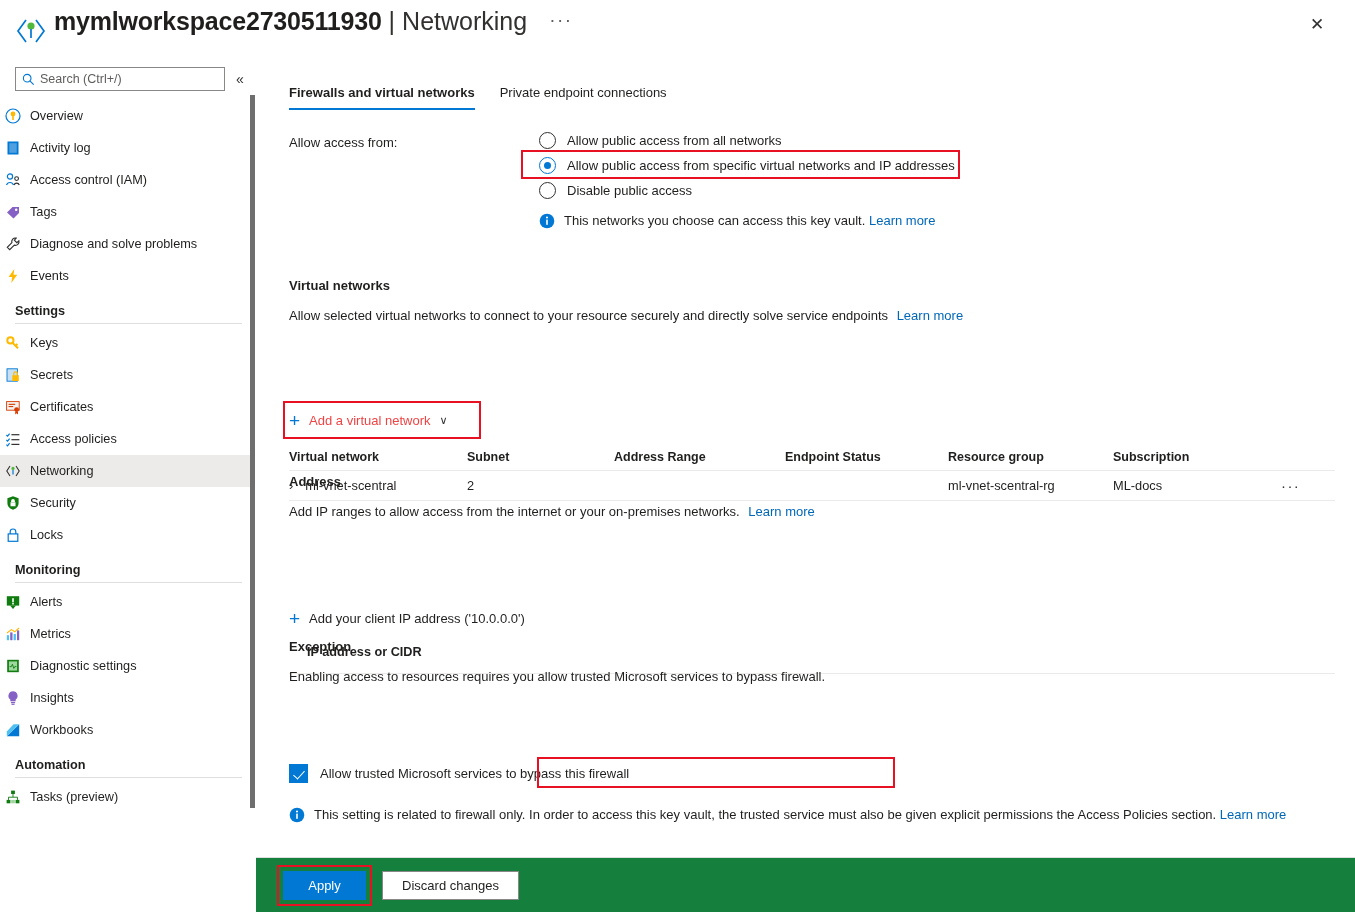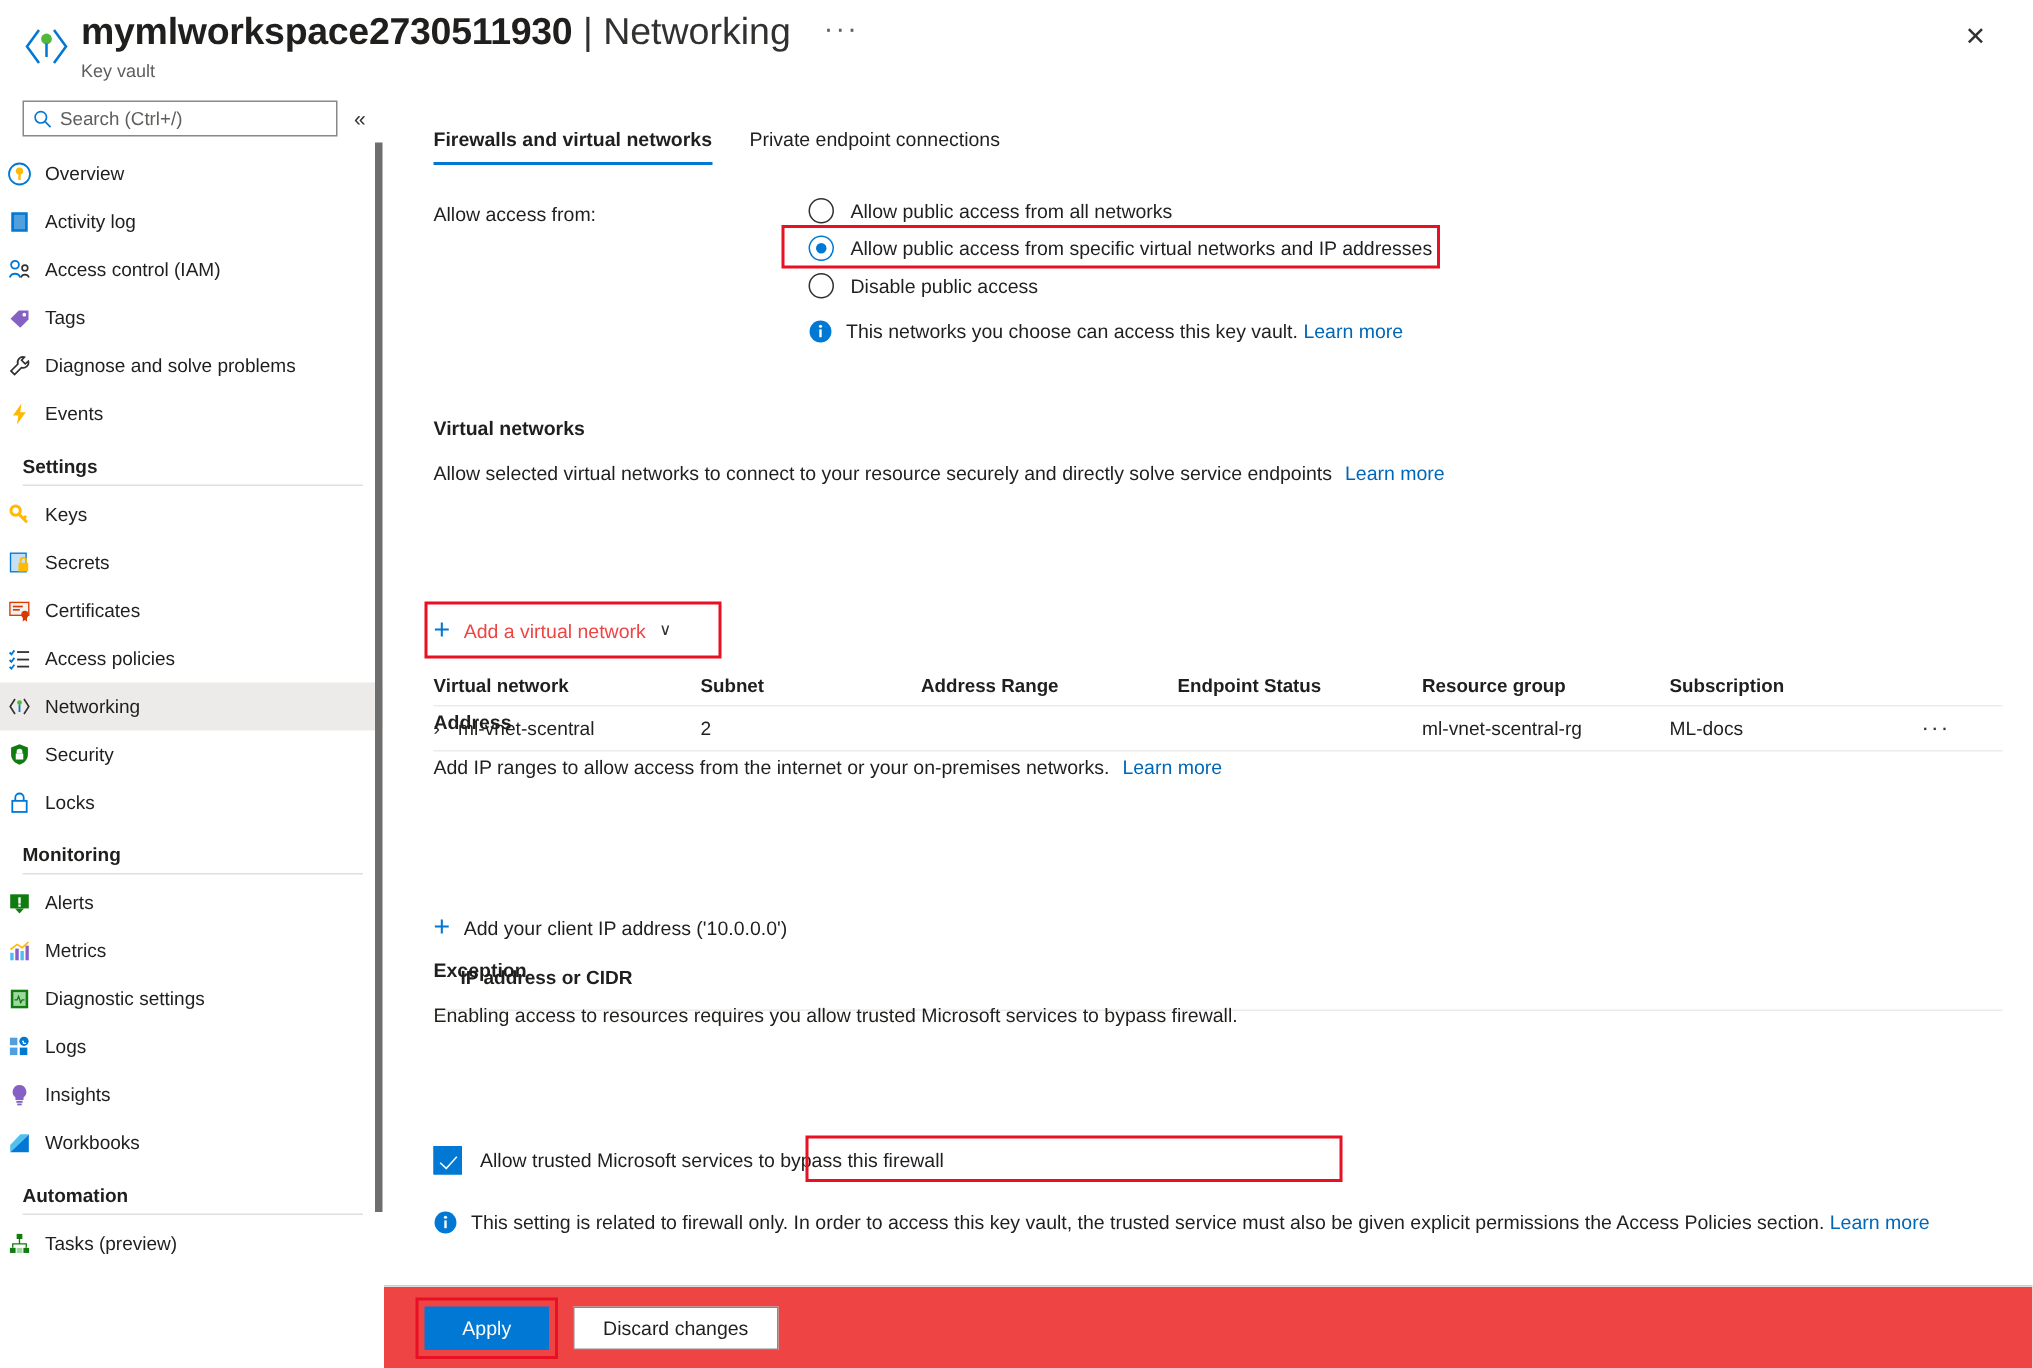--- a/index.html
+++ b/index.html
@@ -159,21 +159,21 @@
   .chk-lbl { font-size: 13px; color: #201f1e; line-height: 17px; }
   .hl-chk {
     position: absolute; left: 281px; top: 695px; width: 358px; height: 31px;
     border: 2.2px solid #e81123; pointer-events: none;
   }
 
   .noteline { position: absolute; left: 33px; top: 744px; display: flex; align-items: flex-start; }
 
   .footer {
     position: absolute; left: 256px; top: 857px; width: 1099px; height: 55px;
-    background: #ef4444; border-top: 1px solid #e1dfdd;
+    background: #15803d; border-top: 1px solid #e1dfdd;
   }
   .btn-apply {
     position: absolute; left: 27px; top: 13px; width: 83px; height: 29px;
     background: #0078d4; color: #fff; border: none; font-size: 13px;
     font-family: "Liberation Sans", sans-serif; cursor: pointer;
   }
   .hl-apply {
     position: absolute; left: 21px; top: 7px; width: 95px; height: 41px;
     border: 2.2px solid #e81123; pointer-events: none;
   }
@@ -196,21 +196,20 @@
       <path d="M17 15 L17 24" stroke="#0078d4" stroke-width="1.7"></path>
     </svg>
 
     <div class="title-wrap">
       <div class="title-line">
         <span class="title-main">mymlworkspace2730511930</span>
         <span class="title-sep">|</span>
         <span class="title-sub-page">Networking</span>
         <span class="title-ellipsis">···</span>
       </div>
-      <div class="subtitle">Key vault</div>
     </div>
 
     <div class="close-x">✕</div>
   </div>
 
   <div class="leftnav">
     <div class="search-row">
       <div class="search-box">
         <svg class="search-ico" viewBox="0 0 14 14">
           <circle cx="5.6" cy="5.6" r="4.1" fill="none" stroke="#0078d4" stroke-width="1.2"></circle>
@@ -379,32 +378,20 @@
         </div>
         <div class="navitem">
           <span class="nico">
             <svg width="16" height="16" viewBox="0 0 16 16">
               <rect x="2.2" y="1.8" width="11.6" height="12.4" fill="#107c10"></rect>
               <rect x="3.9" y="3.4" width="8.2" height="9.2" fill="#9fd89f"></rect>
               <path d="M4.6 8.6 L6.4 8.6 L7.4 6.2 L8.8 10.4 L9.8 8.6 L11.4 8.6" fill="none" stroke="#107c10" stroke-width="0.9"></path>
             </svg>
           </span>
           <span class="nlabel">Diagnostic settings</span>
-        </div>
-        <div class="navitem">
-          <span class="nico">
-            <svg width="16" height="16" viewBox="0 0 16 16">
-              <rect x="1.6" y="1.8" width="5" height="5" fill="#50a0e0"></rect>
-              <rect x="1.6" y="8.4" width="5" height="5" fill="#50a0e0"></rect>
-              <rect x="8.2" y="8.4" width="5" height="5" fill="#0078d4"></rect>
-              <circle cx="11" cy="4.2" r="3.1" fill="#0078d4"></circle>
-              <path d="M9.6 4.2 h1 v1.4 h1.8" fill="none" stroke="#fff" stroke-width="0.8"></path>
-            </svg>
-          </span>
-          <span class="nlabel">Logs</span>
         </div>
         <div class="navitem">
           <span class="nico">
             <svg width="16" height="16" viewBox="0 0 16 16">
               <path d="M8 1.3 a4.6 4.6 0 0 0-2.7 8.3 v1.7 h5.4 V9.6 A4.6 4.6 0 0 0 8 1.3 Z" fill="#8661c5"></path>
               <rect x="5.9" y="11.9" width="4.2" height="1.3" fill="#8661c5"></rect>
               <rect x="6.5" y="13.7" width="3" height="1.2" fill="#8661c5"></rect>
             </svg>
           </span>
           <span class="nlabel">Insights</span>

